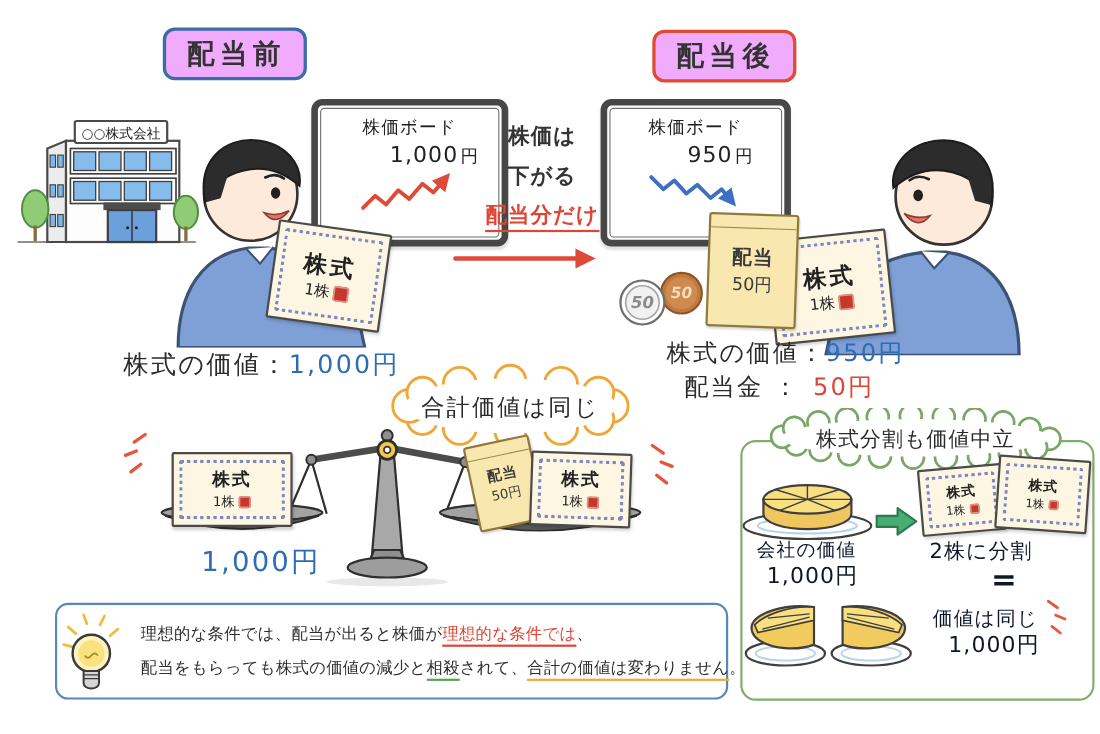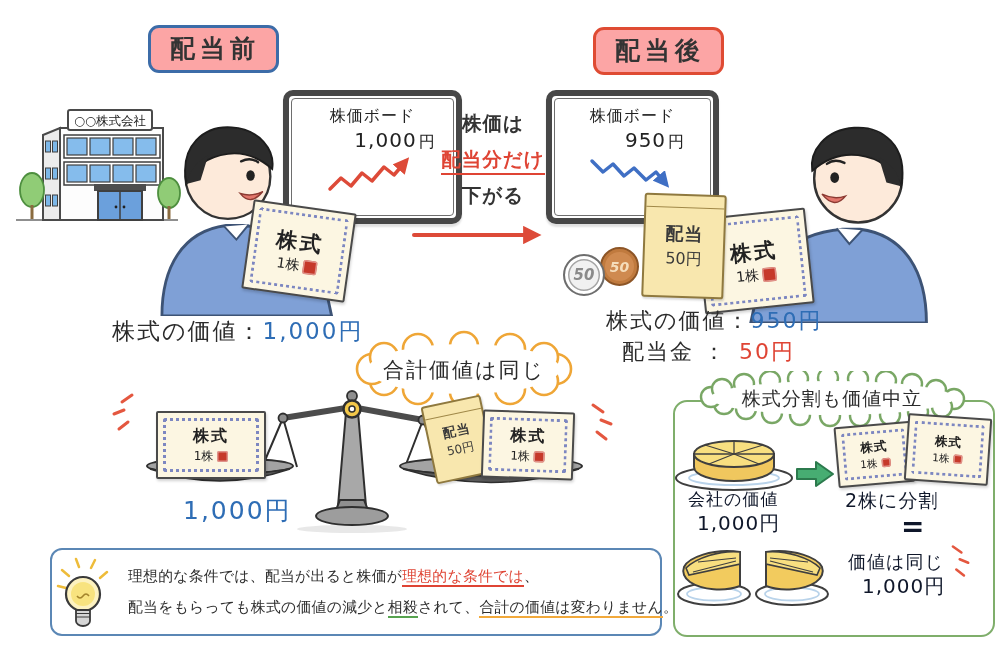--- a/index.html
+++ b/index.html
@@ -1,21 +1,21 @@
 <!DOCTYPE html>
 <html><head>
 <meta charset="utf-8">
 <style>
   html,body{margin:0;padding:0;background:#fff;}
   .stage{position:relative;width:1000px;height:667px;background:#ffffff;overflow:hidden;
          font-family:"DejaVu Sans",sans-serif;color:#2b2b2b;}
   .abs{position:absolute;}
 
   
-  .badge{position:absolute;background:#fca5a5;font-size:25px;font-weight:600;letter-spacing:5px;
+  .badge{position:absolute;background:#f0abfc;font-size:25px;font-weight:600;letter-spacing:5px;
          color:#333;padding:4px 16px 5px 19px;border-radius:11px;text-align:right;}
   .badge-before{left:148px;top:25px;border:3px solid #3c6ca8;}
   .badge-after{left:593px;top:27px;border:3px solid #df4b33;}
 
   
   .board{position:absolute;background:#fff;border:6px solid #474747;border-radius:10px;
          box-shadow:0 3px 2px rgba(0,0,0,.12);padding-left:35px;}
   .board-inner{position:absolute;inset:2px;border:1.5px solid #6e6e6e;border-radius:4px;
          display:flex;flex-direction:column;align-items:center;padding-top:7px;}
   .board-title{font-size:16px;letter-spacing:1px;color:#222;}
@@ -183,22 +183,22 @@
           <span class="price-unit">円</span>
       </div>
       <svg width="94" height="40" viewBox="0 0 94 40">
         <polyline points="6,8 17,19 27,11 38,23 48,15 60,27 70,19 80,31" fill="none" stroke="#3f6fc4" stroke-width="3.5" stroke-linejoin="round" stroke-linecap="round" marker-end="url(#arrowBlue)"></polyline>
       </svg>
     </div>
   </div>
 
   <div class="transition">
     <div>株価は</div>
+    <div>下がる</div>
     <div><span class="t-red">配当分だけ</span></div>
-    <div>下がる</div>
   </div>
   <svg class="abs" style="left:410px;top:224px" width="142" height="22" viewBox="0 0 142 22">
     <line x1="4" y1="11" x2="126" y2="11" stroke="#dd4a38" stroke-width="4" stroke-linecap="round" marker-end="url(#arrowRed)"></line>
   </svg>
 
   <div class="cert cert-lg" style="left:247px;top:206px;width:100px;height:86px;transform:rotate(8deg)">
     <div class="cert-body">
       <div class="cert-title">株式</div>
       <div class="cert-sub"><span>1株</span><span class="cert-seal"></span></div>
     </div>

